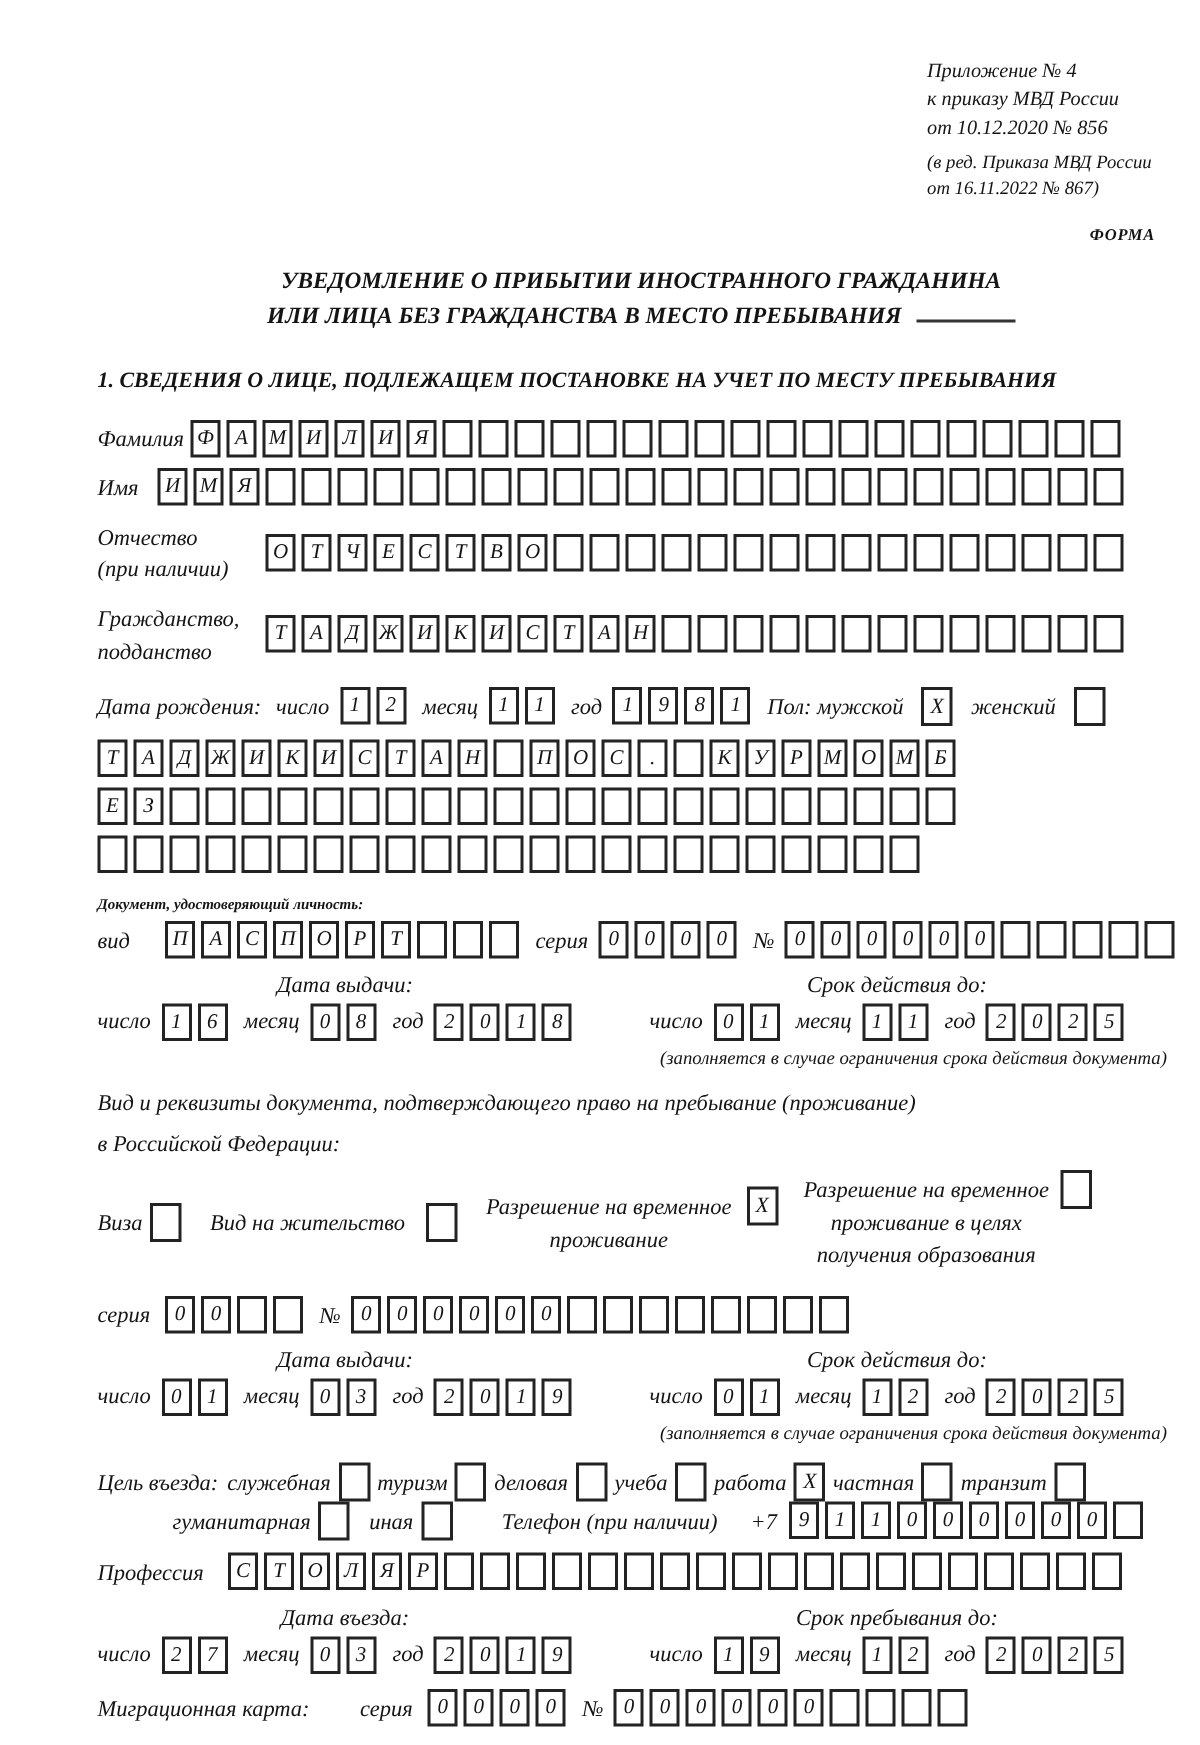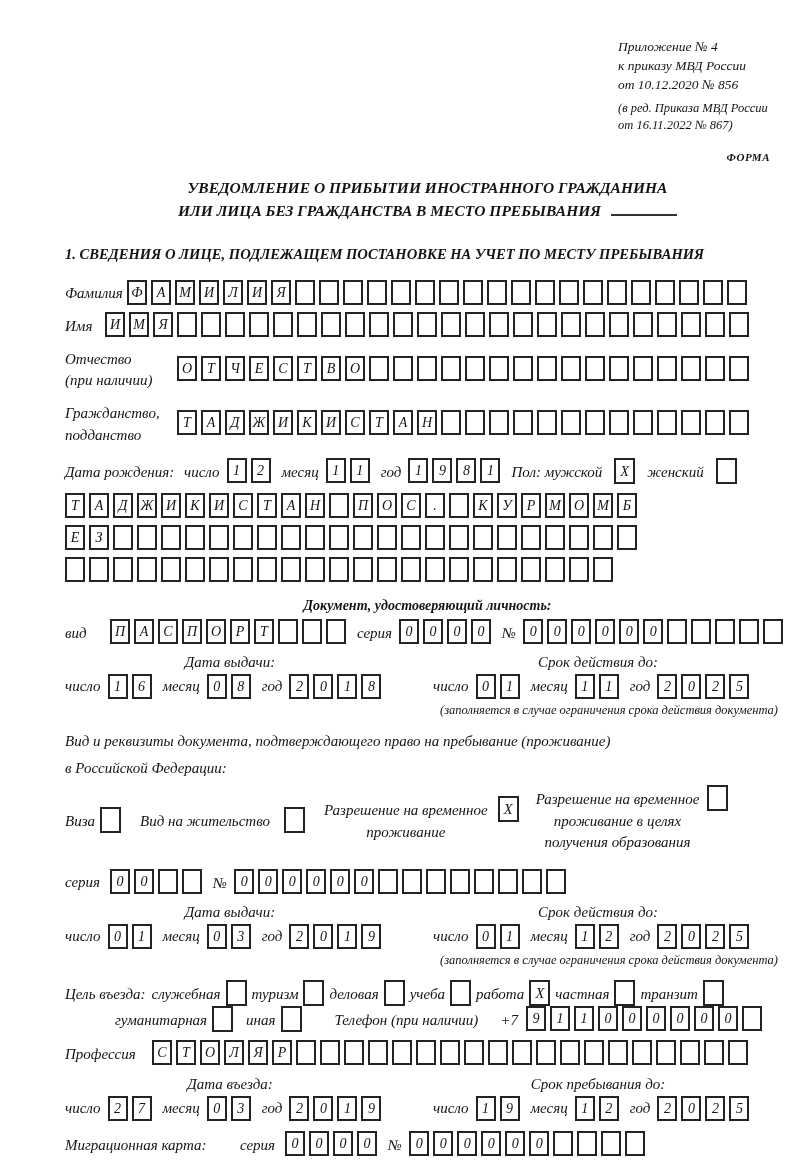--- a/index.html
+++ b/index.html
@@ -34,21 +34,21 @@
   .dcol-r{flex:none;}
   .dhead{text-align:center;width:330px;margin-bottom:3px;}
   .drow{display:flex;align-items:flex-start;}
   .note{font-size:12.5px;text-align:right;margin-top:4px;padding-right:12px;}
 
   
   .lblcol{flex:none;line-height:22px;}
   .stackrows .cellrow{display:block;margin-bottom:7px;}
   .opt{display:flex;align-items:flex-start;flex:none;}
   .opt-lines{text-align:center;line-height:1.45;padding-top:4px;}
-  .center-bold{text-align:center;font-weight:bold;font-size:14px;margin-top:9px;}
+  .center-bold{text-align:left;font-weight:bold;font-size:10px;margin-top:9px;}
   .para{margin-top:10px;line-height:1.75;}
 </style>
 </head>
 <body>
 
 <div class="page">
 
   <div class="hdr">
     <div>Приложение № 4</div>
     <div>к приказу МВД России</div>

